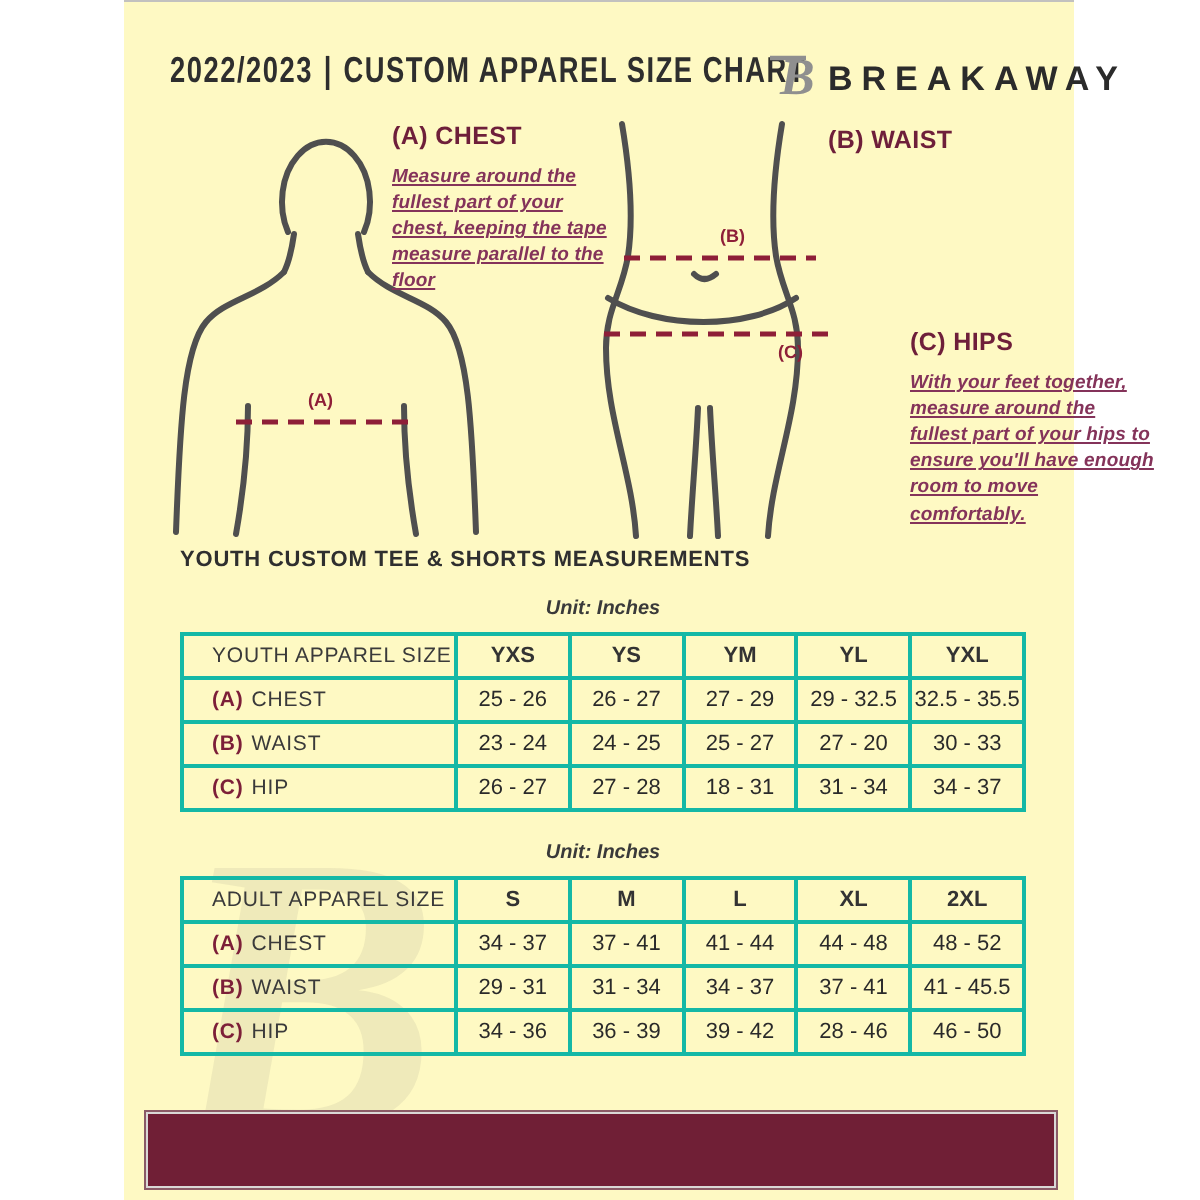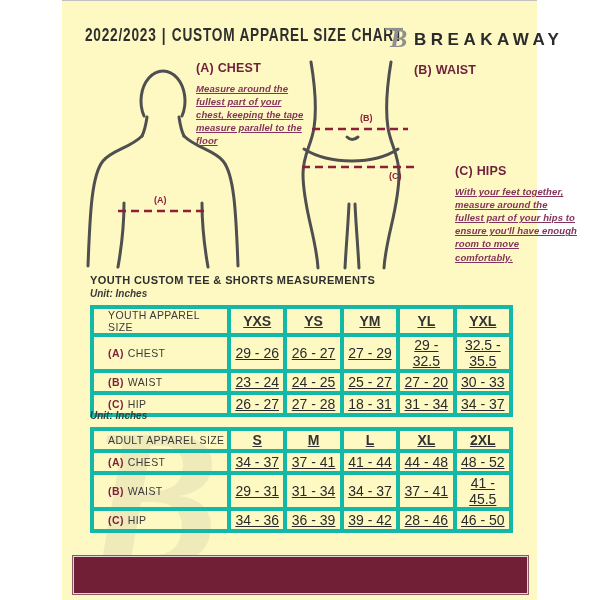--- a/index.html
+++ b/index.html
@@ -21,24 +21,24 @@
   .fig-label{position:absolute;font-size:9px;font-weight:bold;color:#8e1f38;}
 
   
   .instr{position:absolute;width:120px;}
   .instr h3{margin:0 0 7px 0;font-size:12.5px;font-weight:bold;color:#6e1f3a;letter-spacing:0.2px;}
   .instr p{margin:0;font-size:9.5px;font-style:italic;font-weight:bold;color:#84335a;line-height:1.38;letter-spacing:0.1px;text-decoration:underline;}
 
   
   .tblwrap{position:absolute;left:28px;width:423px;z-index:2;}
   .tbl-title{font-size:11px;font-weight:bold;color:#2f2f2f;letter-spacing:0.4px;margin:0;}
-  .tbl-unit{text-align:left;font-size:10px;font-style:italic;font-weight:bold;color:#3a3a3a;margin:2px 0 0 0;}
+  .tbl-unit{text-align:center;font-size:10px;font-style:italic;font-weight:bold;color:#3a3a3a;margin:13px 0 0 0;}
   table{border-collapse:collapse;width:423px;table-layout:fixed;background:transparent;}
-  th,td{border:4px solid #14b8a6;height:22px;padding:0;font-weight:normal;margin-top:28px;}
-  th.size,td.val{text-align:center;font-size:14px;color:#2a2a2a;text-decoration:underline;}
+  th,td{border:2px solid #14b8a6;height:22px;padding:0;font-weight:normal;margin-top:28px;}
+  th.size,td.val{text-align:center;font-size:11px;color:#2a2a2a;}
   th.size{font-weight:bold;color:#333;}
   th.lbl,td.lbl{text-align:left;padding-left:14px;font-size:10.5px;color:#3a3a3a;letter-spacing:0.4px;}
   td.lbl .pfx{color:#7c1f38;font-weight:bold;margin-right:4px;}
   col.c-lbl{width:137px;}
 
   
   .watermark{position:absolute;left:24px;top:398px;font-family:"Liberation Serif", serif;
     font-style:italic;font-weight:bold;font-size:200px;line-height:1;color:rgba(110,110,110,0.10);z-index:1;user-select:none;}
   .footer-bar{position:absolute;left:11px;top:555px;width:455px;height:38px;background:#701f36;border:1px solid #d9d8d6;outline:1px solid #8a5a66;z-index:3;}
 </style>
@@ -118,21 +118,21 @@
               <th class="size">YXS</th>
               <th class="size">YS</th>
               <th class="size">YM</th>
               <th class="size">YL</th>
               <th class="size">YXL</th>
             </tr>
           </thead>
           <tbody>
             <tr>
               <td class="lbl"><span class="pfx">(A)</span>CHEST</td>
-              <td class="val">29 - 26</td>
+              <td class="val">25 - 26</td>
               <td class="val">26 - 27</td>
               <td class="val">27 - 29</td>
               <td class="val">29 - 32.5</td>
               <td class="val">32.5 - 35.5</td>
             </tr>
             <tr>
               <td class="lbl"><span class="pfx">(B)</span>WAIST</td>
               <td class="val">23 - 24</td>
               <td class="val">24 - 25</td>
               <td class="val">25 - 27</td>

